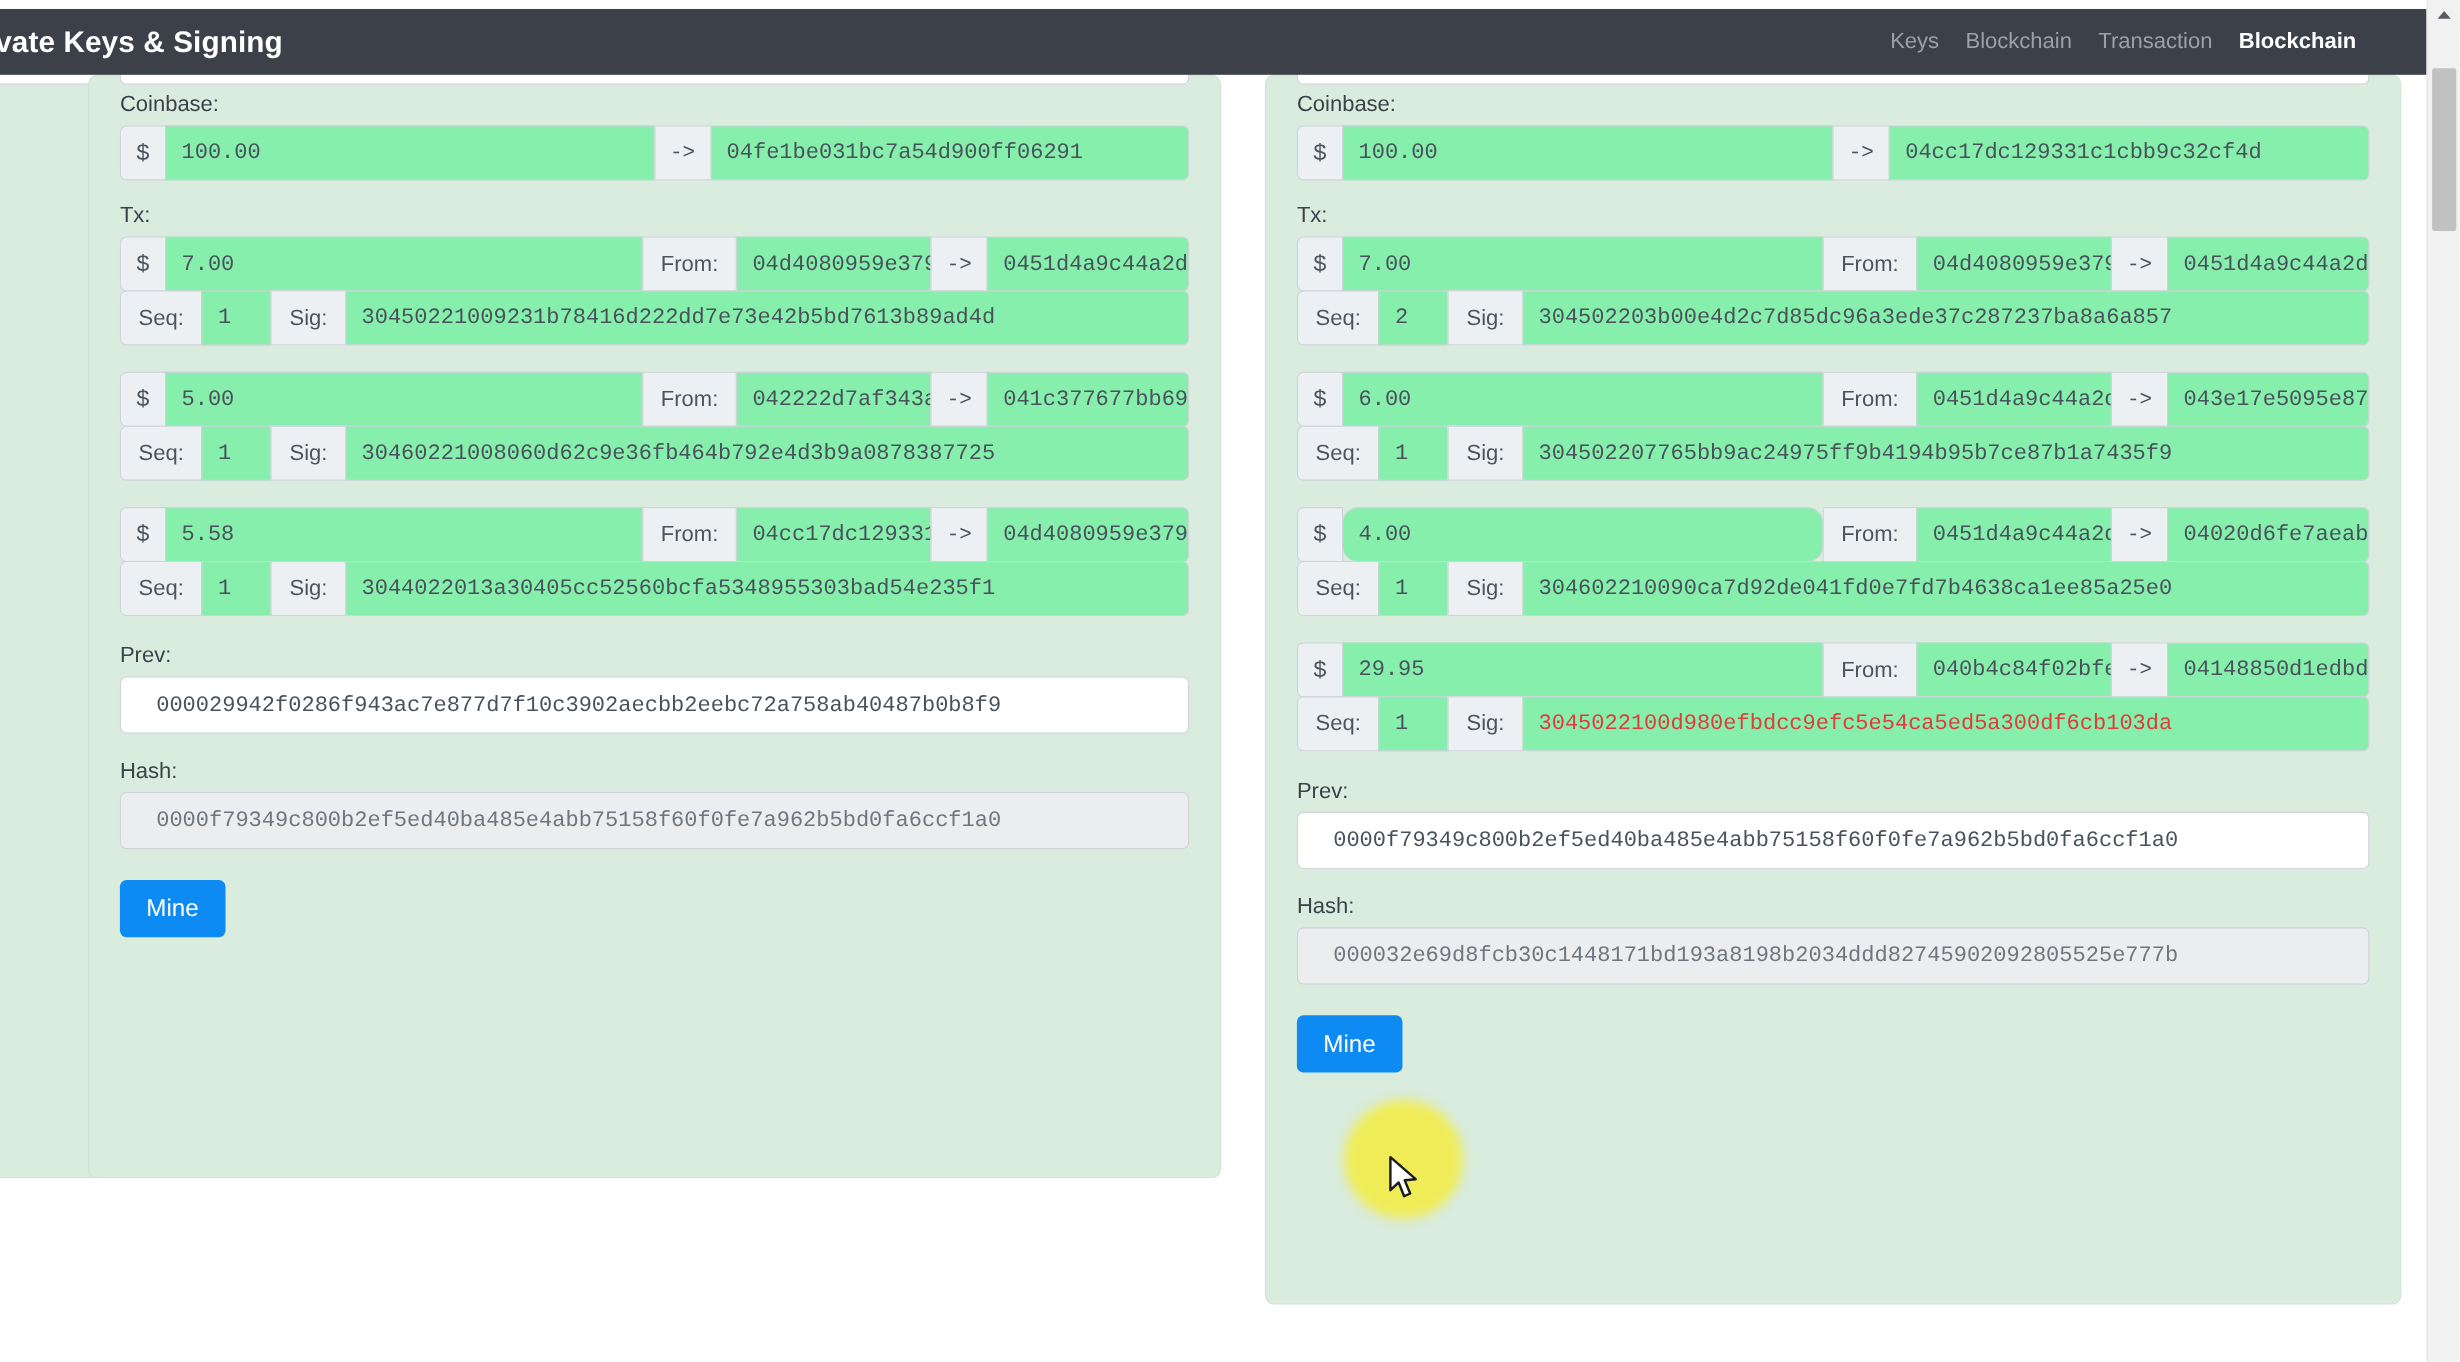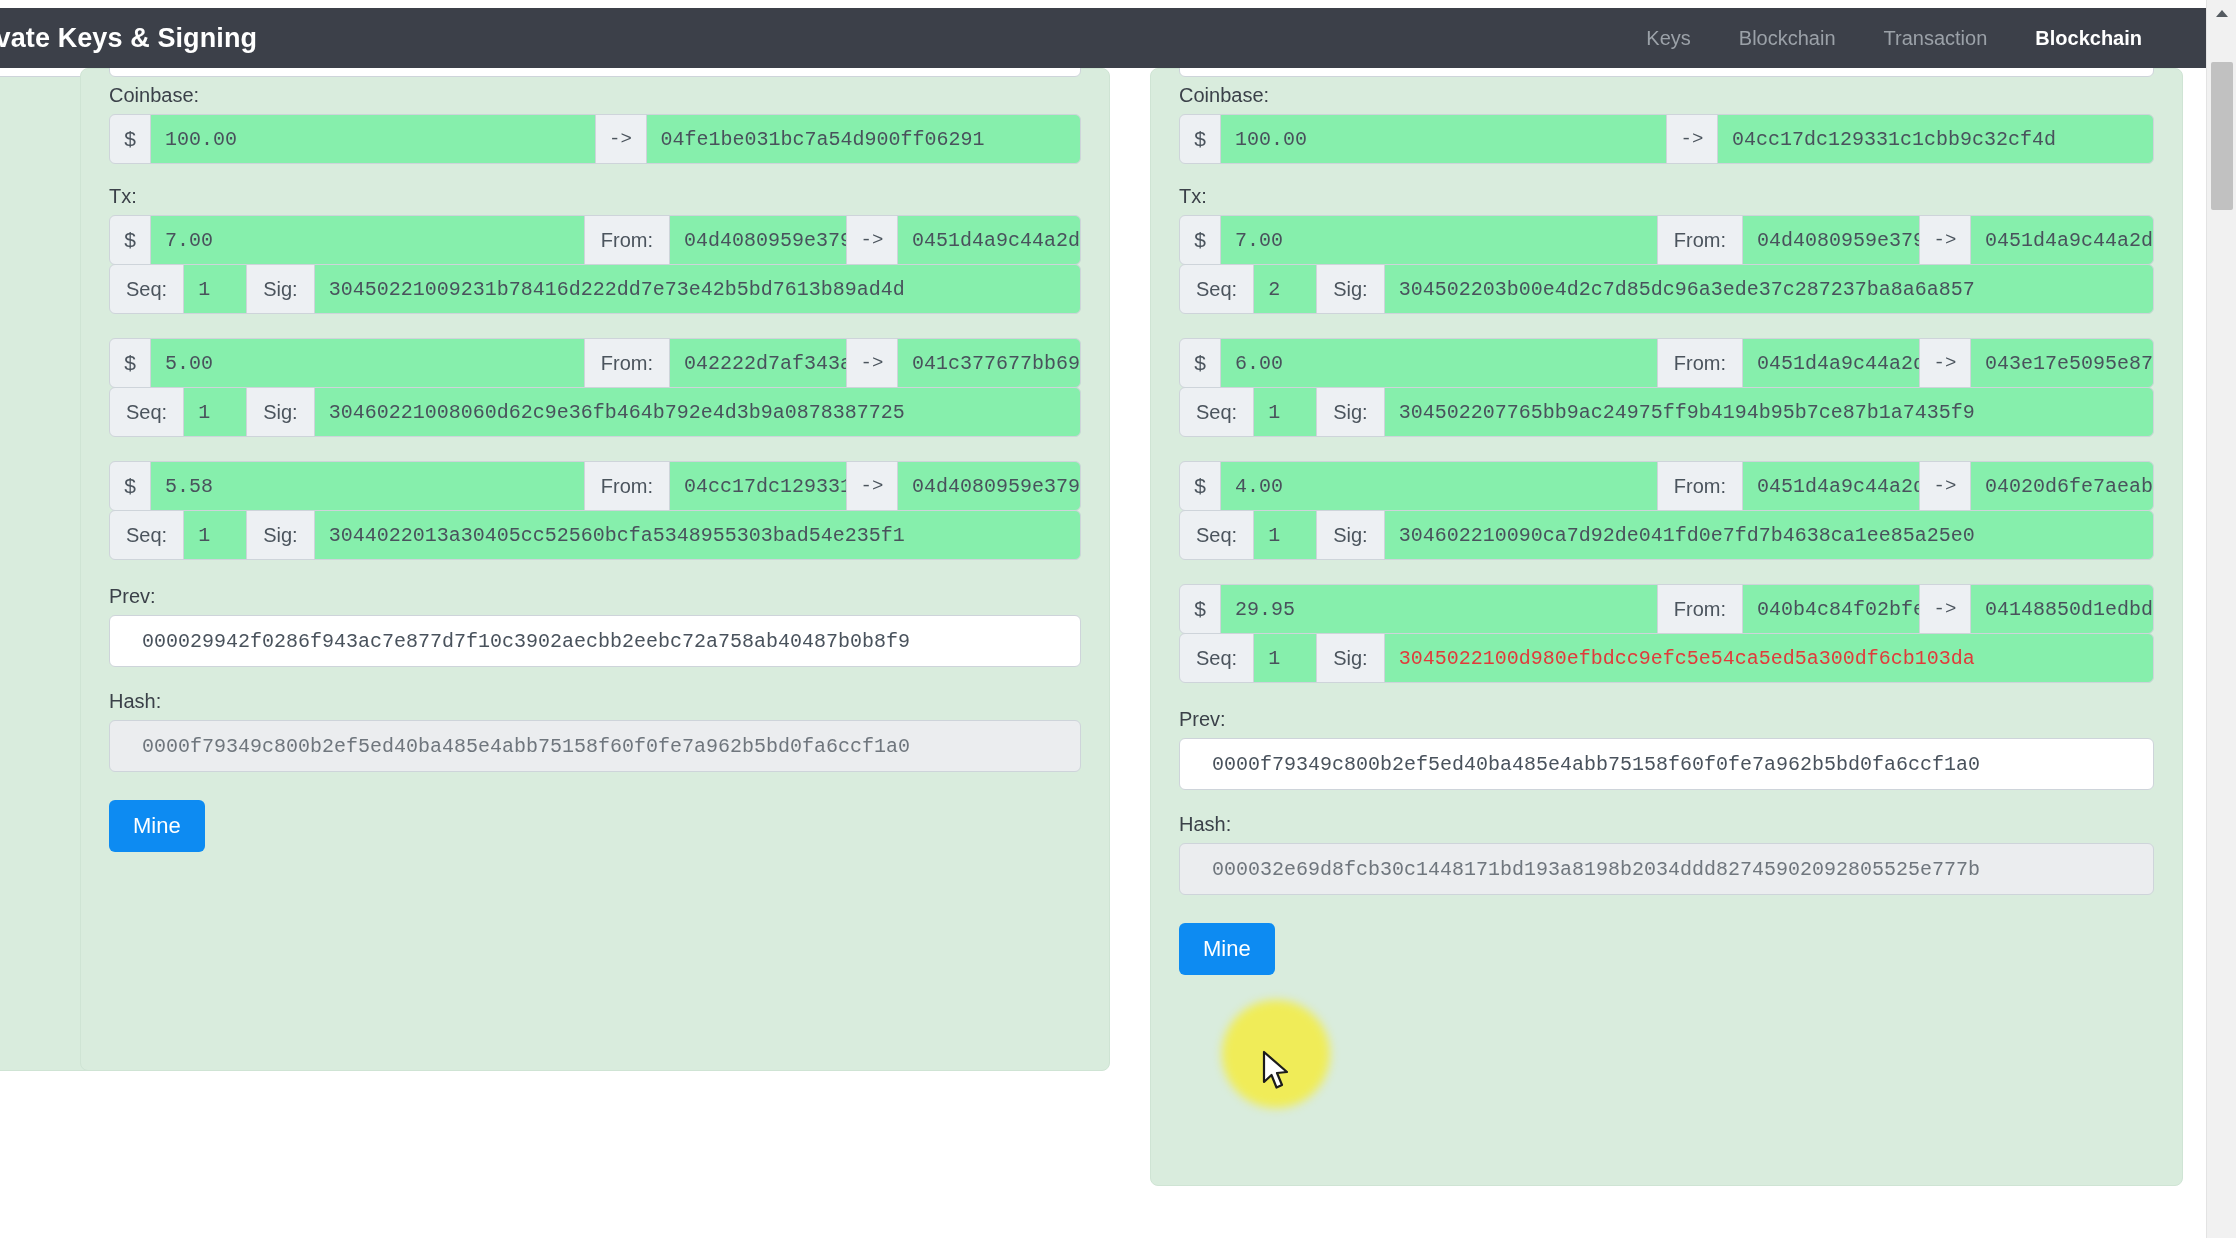--- a/index.html
+++ b/index.html
@@ -32,21 +32,21 @@
     font-size: 27px;
     font-weight: 700;
     margin-left: -12px;
     white-space: nowrap;
     letter-spacing: .1px;
   }
   #navbar-links {
     margin-left: auto;
     margin-right: 64px;
     display: flex; align-items: center;
-    gap: 48px;
+    gap: 24px;
   }
   .nav-link {
     color: #9ba1a8;
     font-size: 20px;
     white-space: nowrap;
     font-weight: 400;
   }
   .nav-link.active { color: #ffffff; font-weight: 700; }
 
   
@@ -373,21 +373,21 @@
             <span class="addon addon-seq">Seq:</span>
             <span class="inp seq-val">1</span>
             <span class="addon addon-sig">Sig:</span>
             <span class="inp">304502207765bb9ac24975ff9b4194b95b7ce87b1a7435f9</span>
           </div>
         </div>
 
         <div class="tx-group">
           <div class="ig">
             <span class="addon addon-dollar">$</span>
-            <span class="inp" style="flex:1 1 170px;">4.00</span>
+            <span class="inp" style="flex:1 1 170px;border-radius:15px;">4.00</span>
             <span class="addon addon-from">From:</span>
             <span class="inp" style="flex:0 0 178px;">0451d4a9c44a2de</span>
             <span class="addon addon-arrow">-&gt;</span>
             <span class="inp" style="flex:0 0 184px;">04020d6fe7aeabd</span>
           </div>
           <div class="ig">
             <span class="addon addon-seq">Seq:</span>
             <span class="inp seq-val">1</span>
             <span class="addon addon-sig">Sig:</span>
             <span class="inp">304602210090ca7d92de041fd0e7fd7b4638ca1ee85a25e0</span>

